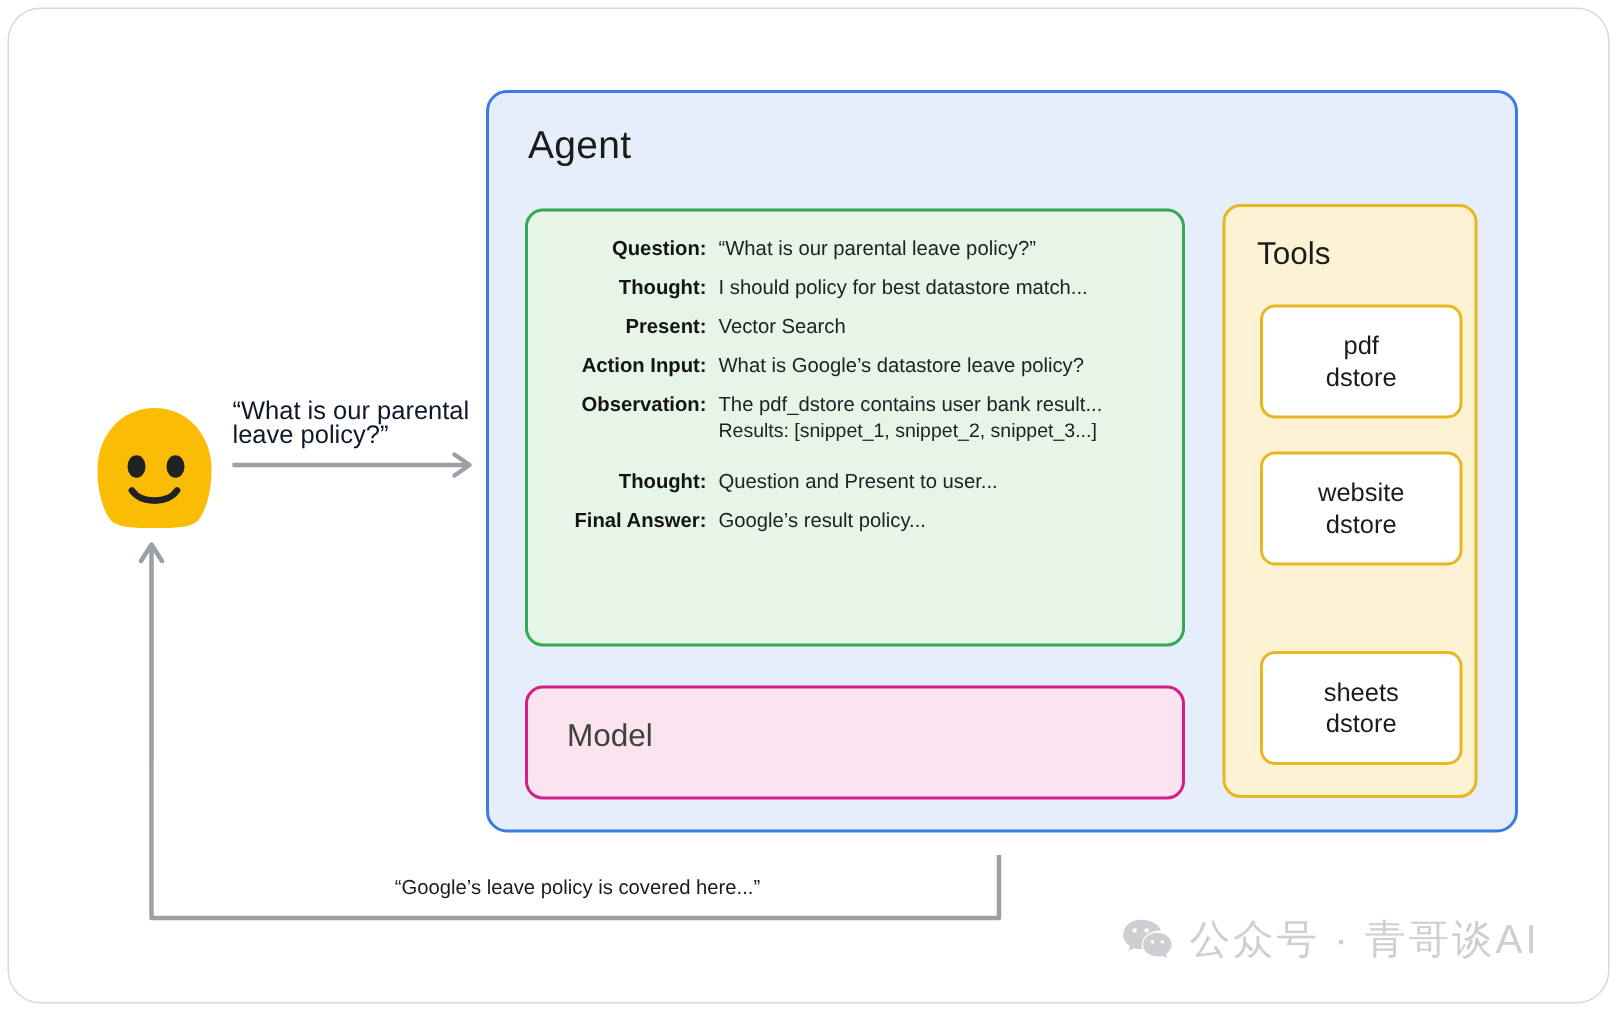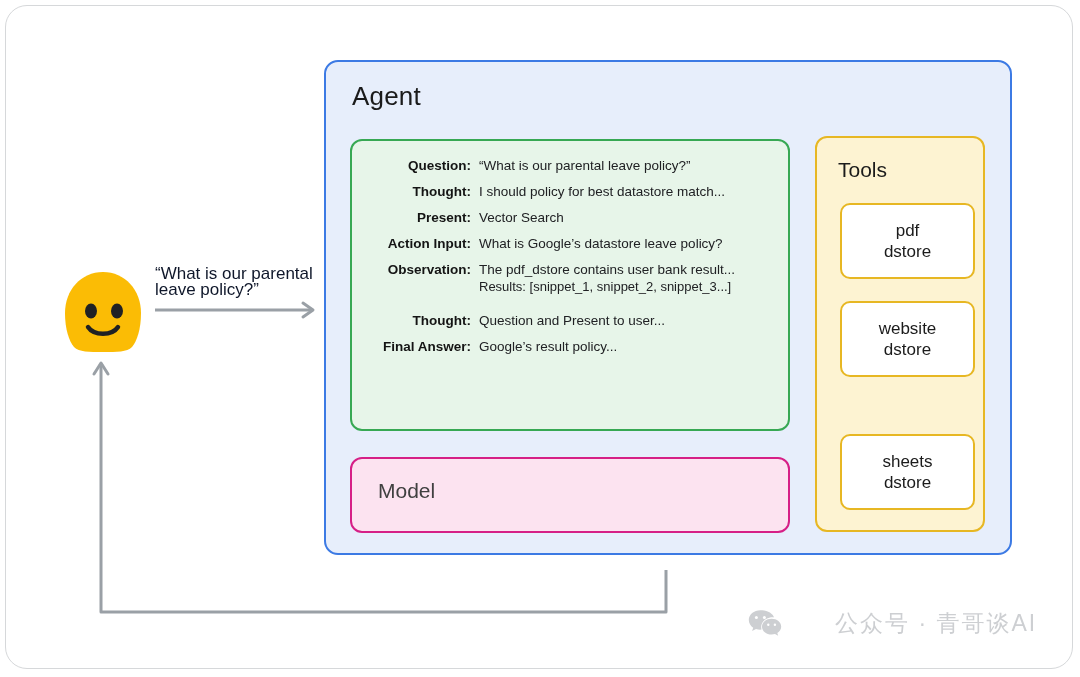--- a/index.html
+++ b/index.html
@@ -176,24 +176,23 @@
   
   .watermark {
     position: absolute;
     left: 748px; top: 608px;
     display: flex;
     align-items: center;
     gap: 11px;
     color: #cdcfd2;
   }
   .watermark .wm-text {
-    font-size: 23px;
+    font-size: 27px;
     letter-spacing: 2px;
     white-space: nowrap;
-    margin-left: 42px;
   }
 </style>
 </head>
 <body>
 
 <div id="stage">
 
   <div class="card-frame"></div>
 
   <svg class="connector-svg" viewBox="0 0 1080 677">
@@ -221,20 +220,21 @@
   <svg class="user-blob" viewBox="0 0 86 82">
     <path d="M43 1 C65 1 81 19 81 42 C81 58 77 70 72 76 C67 81 57 81 43 81
              C29 81 19 81 14 76 C9 70 5 58 5 42 C5 19 21 1 43 1 Z" fill="#fbbc05"></path>
     <ellipse cx="31" cy="40" rx="6" ry="7.5" fill="#202124"></ellipse>
     <ellipse cx="57" cy="40" rx="6" ry="7.5" fill="#202124"></ellipse>
     <path d="M28 56 C34 65 52 65 58 56" fill="none" stroke="#202124" stroke-width="4.5" stroke-linecap="round"></path>
   </svg>
 
   <div class="q-label" style="white-space: pre-line;">“What is our parental
 leave policy?”</div>
+  <div class="a-label">“Google’s leave policy is covered here...”</div>
 
   <div class="agent-panel"></div>
   <div class="agent-title">Agent</div>
 
   <div class="trace-box"></div>
   <div class="trace-rows">
 
     <div class="trace-row">
       <div class="trace-label">Question:</div>
       <div class="trace-value">“What is our parental leave policy?”</div>

